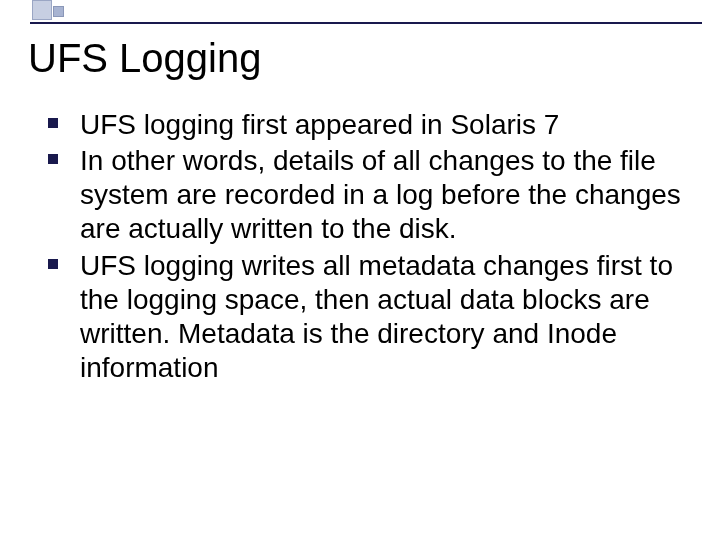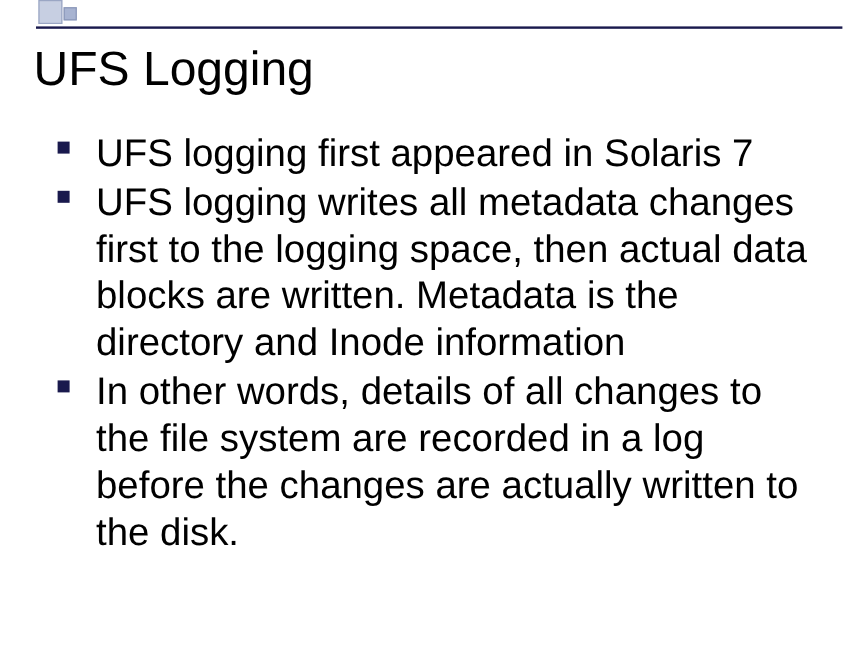--- a/index.html
+++ b/index.html
@@ -72,21 +72,21 @@
   }
   .bullet {
     flex: 0 0 auto;
     width: 10px;
     height: 10px;
     background: #19194d;
     margin-top: 10px;
     margin-right: 22px;
   }
   .text {
-    font-size: 32px;
+    font-size: 28px;
     line-height: 1.22;
   }
 </style>
 </head>
 <body>
 
 <div class="slide">
 
   <div class="decor">
     <div class="sq-big"></div>
@@ -96,21 +96,21 @@
 
   <div class="title">UFS Logging</div>
 
   <div class="body">
     <div class="item">
       <div class="bullet"></div>
       <div class="text">UFS logging first appeared in Solaris 7</div>
     </div>
     <div class="item">
       <div class="bullet"></div>
-      <div class="text">UFS logging writes all metadata changes first to the logging space, then actual data blocks are written. Metadata is the directory and Inode information</div>
+      <div class="text">In other words, details of all changes to the file system are recorded in a log before the changes are actually written to the disk.</div>
     </div>
     <div class="item">
       <div class="bullet"></div>
-      <div class="text">In other words, details of all changes to the file system are recorded in a log before the changes are actually written to the disk.</div>
+      <div class="text">UFS logging writes all metadata changes first to the logging space, then actual data blocks are written. Metadata is the directory and Inode information</div>
     </div>
   </div>
 
 </div>
 
 </body></html>

